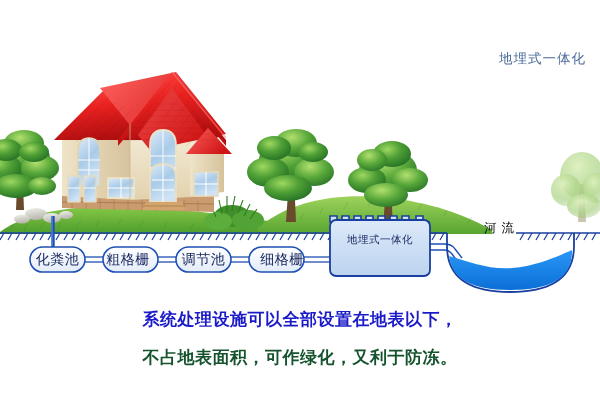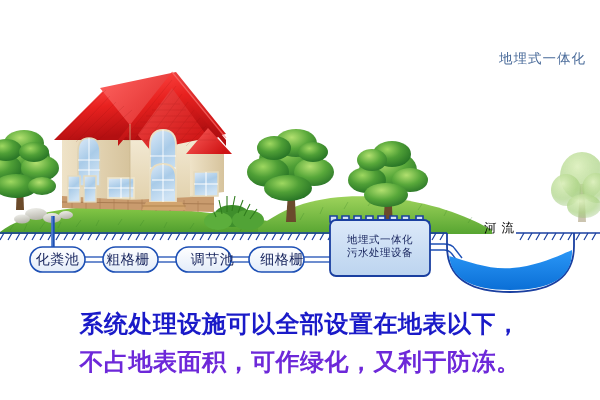--- a/index.html
+++ b/index.html
@@ -50,26 +50,26 @@
     font-size:12.5px;
     letter-spacing:5px;
     white-space:nowrap;
   }
 
   .caption{
     position:absolute;
     left:0;right:0;
     text-align:center;
     white-space:nowrap;
-    font-size:24px;
+    font-size:17px;
     letter-spacing:.5px;
     font-weight:bold;
   }
   .caption-1{top:308px;color:#1a1ac8;}
-  .caption-2{top:346px;color:#6d28d9;}
+  .caption-2{top:346px;color:#14532d;}
 </style>
 </head>
 <body>
 
 <div id="stage">
 
   <svg id="scene" viewBox="0 0 600 400" xmlns="http://www.w3.org/2000/svg">
     <defs>
       <linearGradient id="roofG" x1="0" y1="0" x2="0.3" y2="1">
         <stop offset="0" stop-color="#ff4b47"></stop>
@@ -357,26 +357,25 @@
                L572 252 Q572 290 510 290 Q449 290 449 252 Z" fill="url(#waterG)"></path>
     </g>
   </svg>
 
   <div class="title-block">
     <div>地埋式一体化</div>
   </div>
 
   <div class="node-label" style="left:30px;top:253px;width:55px;">化粪池</div>
   <div class="node-label" style="left:103px;top:253px;width:50px;">粗格栅</div>
-  <div class="node-label" style="left:176px;top:253px;width:73px;">调节池</div>
+  <div class="node-label" style="left:176px;top:253px;width:55px;">调节池</div>
   <div class="node-label" style="left:249px;top:253px;width:66px;">细格栅</div>
 
   <div class="eq-label" style="left:330px;top:233px;width:100px;">
     <div>地埋式一体化</div>
-    <div>污水处理设备</div>
   </div>
 
   <div class="river-label" style="left:484px;top:220px;">河流</div>
 
   <div class="caption caption-1">系统处理设施可以全部设置在地表以下，</div>
   <div class="caption caption-2">不占地表面积，可作绿化，又利于防冻。</div>
 
 </div>
 
 </body></html>

